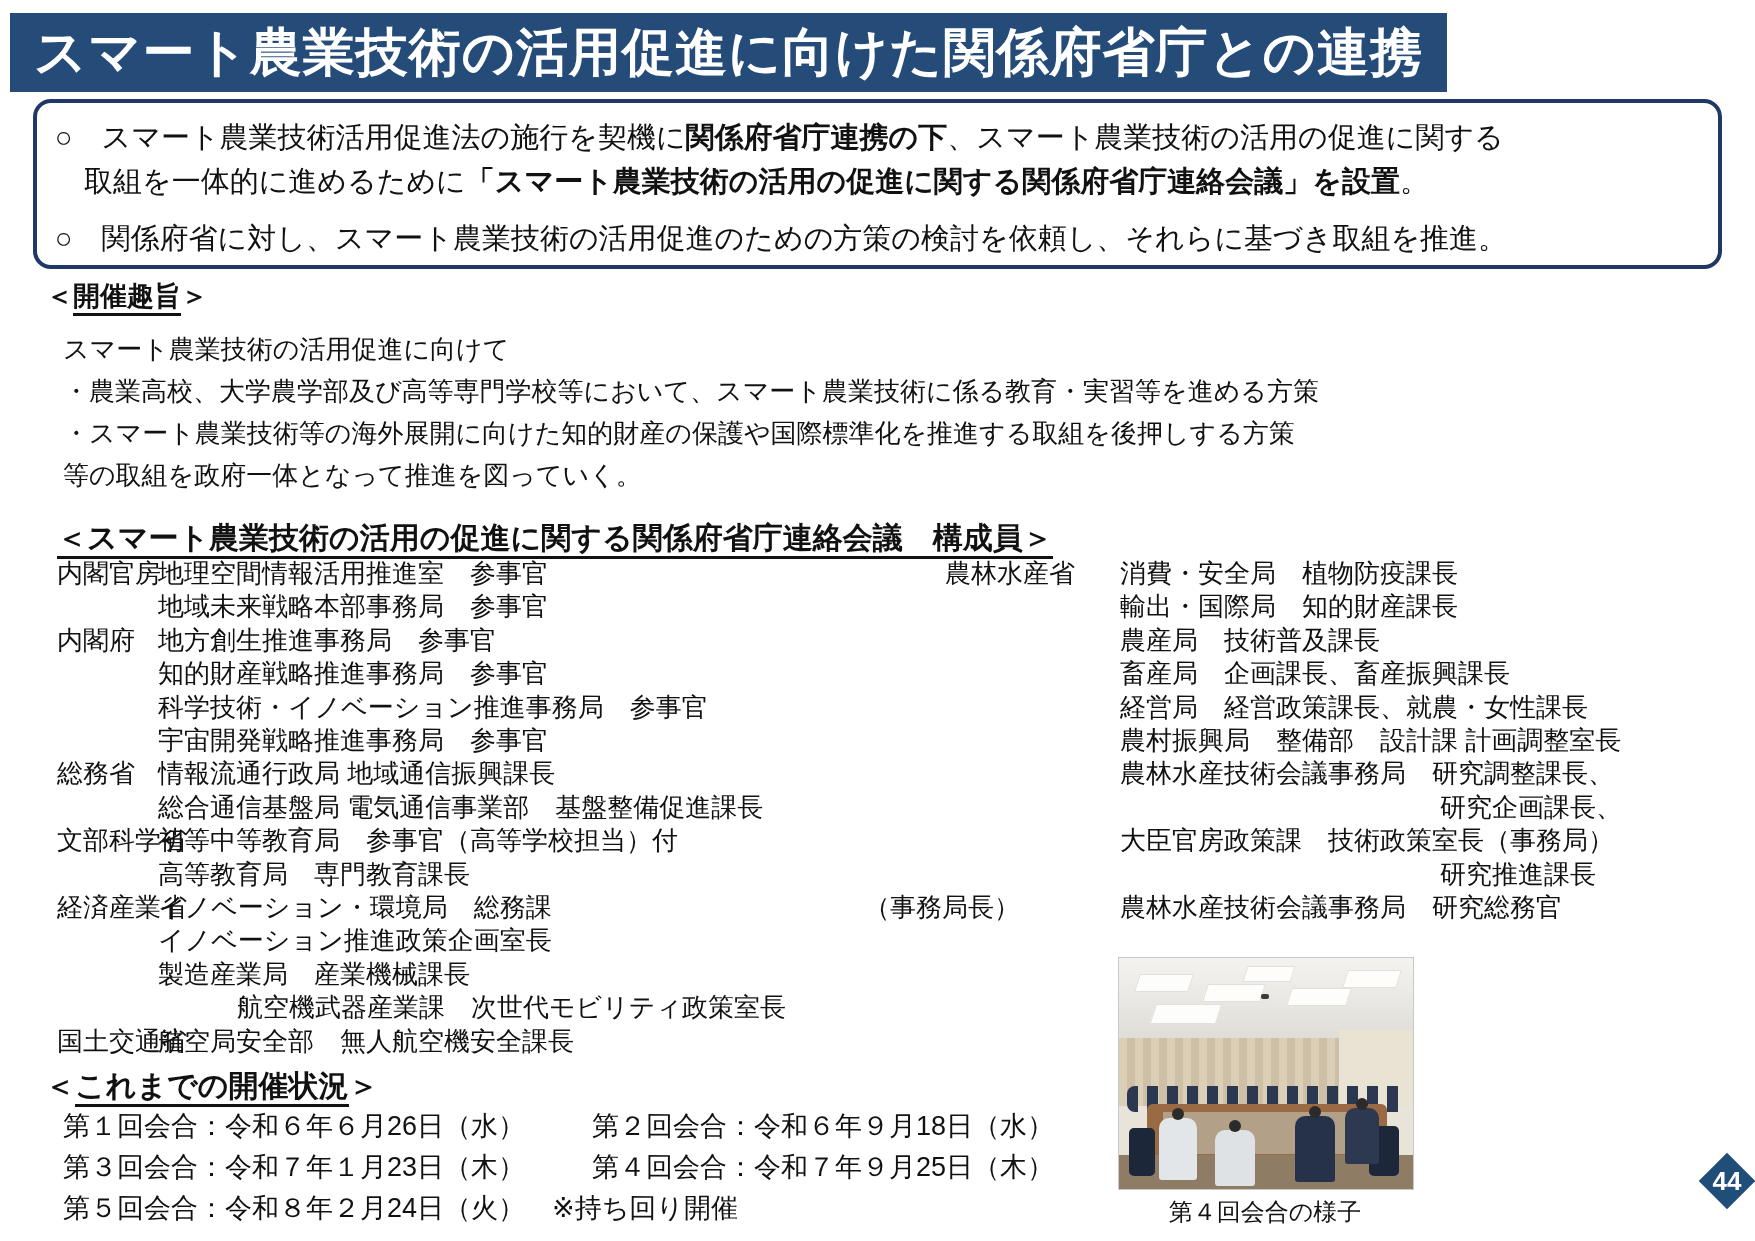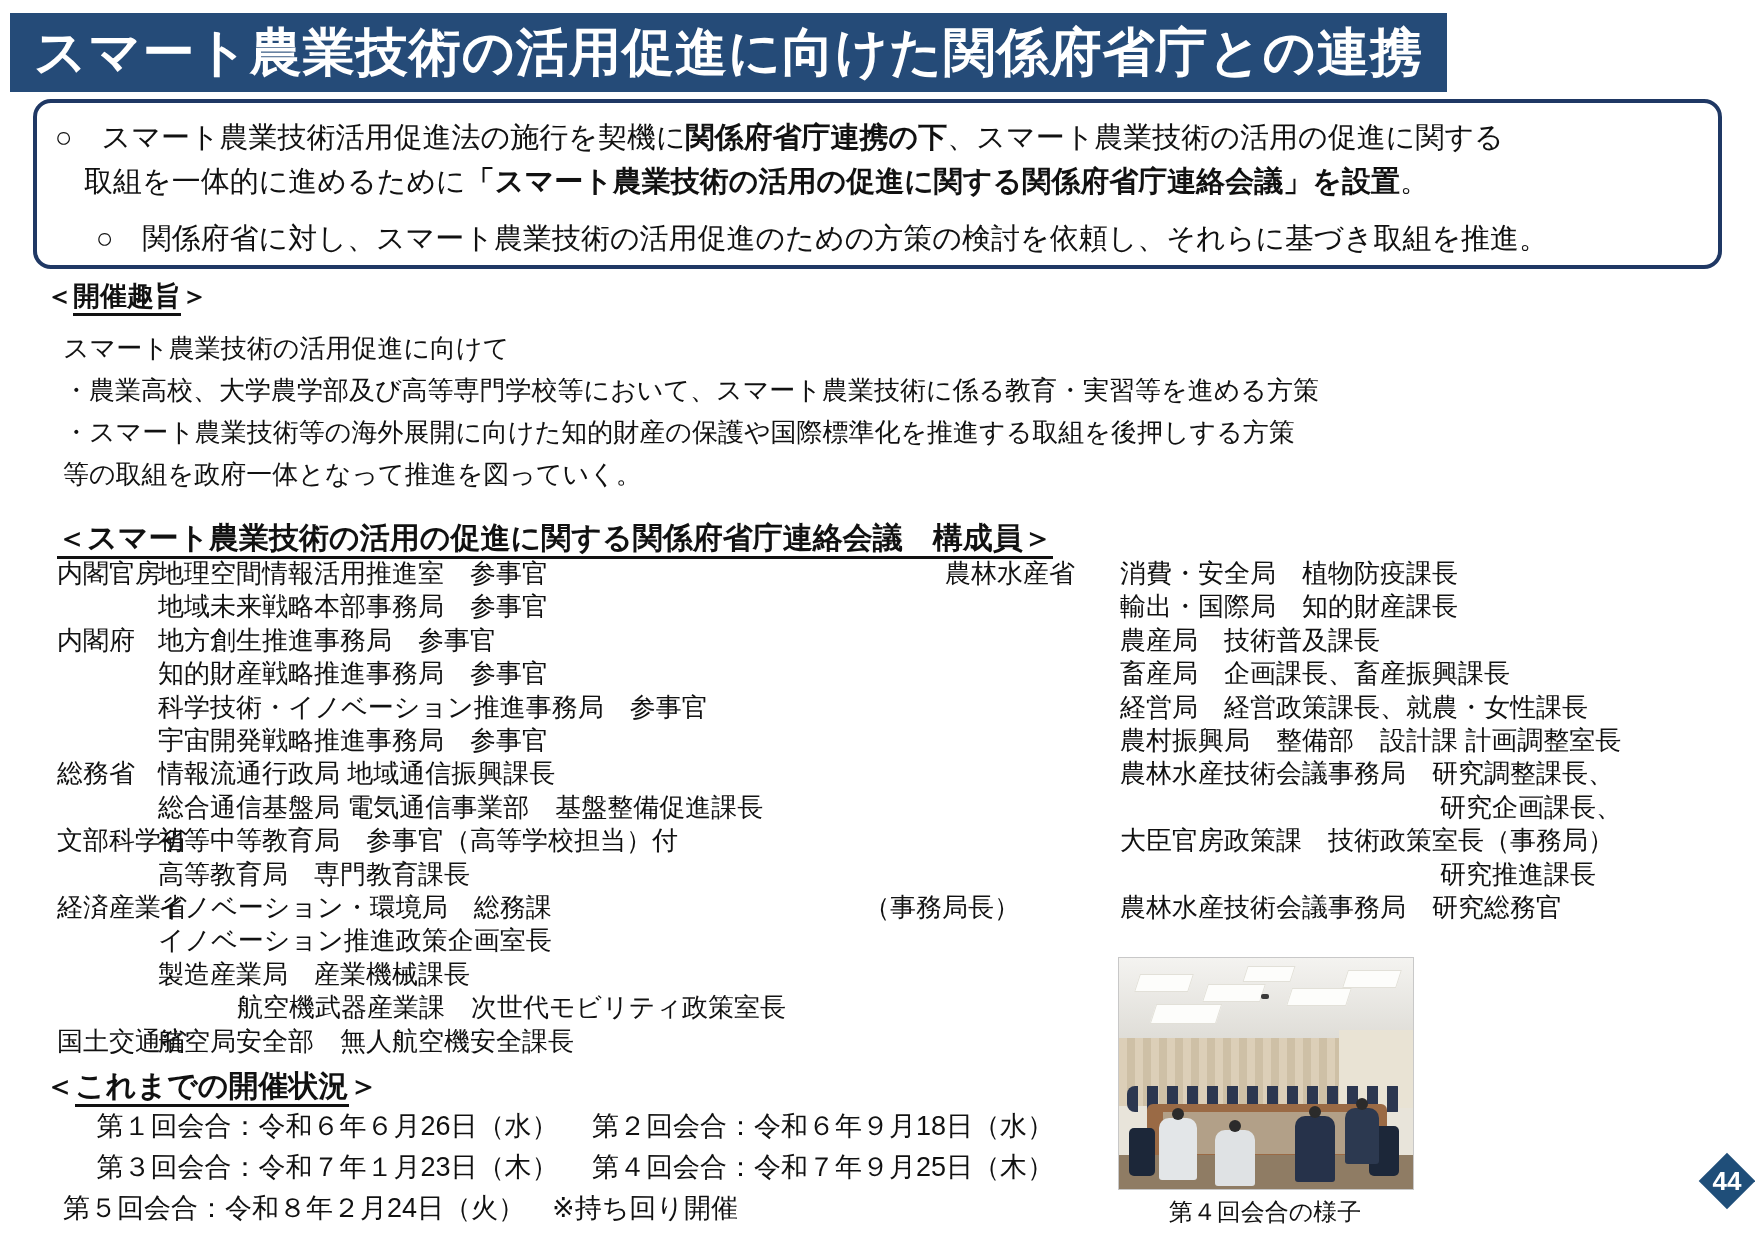--- a/index.html
+++ b/index.html
@@ -8,52 +8,52 @@
 
   
   .title-bar{position:absolute;left:10px;top:13px;width:1437px;height:79px;
     background:var(--title-bar-bg,#254b78);display:flex;align-items:center;justify-content:center;}
   .title-bar .t{color:#fff;font-size:52px;font-weight:700;letter-spacing:1px;white-space:nowrap;}
 
   
   .intro-box{position:absolute;left:33px;top:99px;width:1689px;height:170px;box-sizing:border-box;
     border:4px solid var(--box-border,#1f3864);border-radius:18px;padding:12px 16px 0 18px;background:#fff;}
   .intro-line{margin:0;font-size:29px;line-height:44px;white-space:nowrap;}
-  .intro-line.gap{margin-top:13px;margin-left:41px;}
+  .intro-line.gap{margin-top:13px;}
   .intro-line .b{font-weight:700;}
 
   
   .sec-head{position:absolute;font-weight:700;white-space:nowrap;}
   .sec-head .inner{border-bottom:3px solid #111;padding-bottom:2px;}
   .sec-head.full-underline .wrap{border-bottom:3px solid #111;padding-bottom:2px;}
   .purpose-head{left:46px;top:278px;font-size:27px;}
   .members-head{left:57px;top:518px;font-size:30px;}
   .meetings-head{left:45px;top:1066px;font-size:30px;}
 
   
   .purpose-lines{position:absolute;left:63px;top:332px;font-size:26px;line-height:34px;}
-  .purpose-line{margin:0 0 8px 0;white-space:nowrap;font-family:Liberation Serif, serif;}
+  .purpose-line{margin:0 0 8px 0;white-space:nowrap;}
 
   
   .member-col{position:absolute;top:557px;font-size:26px;}
   .col-left{left:57px;}
   .col-right{left:945px;}
   .member-row{display:flex;line-height:33.4px;white-space:nowrap;}
   .member-row .org{flex:none;}
   .col-left .org{width:101px;}
   .col-right .org{width:175px;}
   .mtext.ind1{padding-left:79px;}
   .mtext.ind2{padding-left:320px;}
   .row-secretariat{margin-left:-81px;}
   .row-secretariat .org{width:256px !important;}
 
   
   .meetings{position:absolute;left:63px;top:1106px;font-size:27px;line-height:41px;}
   .meeting-row{display:flex;white-space:nowrap;}
-  .meeting-c1{width:529px;flex:none;text-align:center;}
+  .meeting-c1{width:529px;flex:none;}
 
   
   .photo{position:absolute;left:1118px;top:957px;width:294px;height:231px;overflow:hidden;
     border:1px solid #c8c8c8;background:#e8e4da;}
   .ph-ceiling{position:absolute;left:0;top:0;width:100%;height:92px;
     background:linear-gradient(#f4f3f0,#dcdad4);}
   .ph-light{position:absolute;background:#fdfdfb;border:1px solid #e2e0d8;transform:skewX(-18deg);}
   .ph-cam{position:absolute;width:8px;height:5px;background:#3a3a3a;border-radius:2px;}
   .ph-curtain{position:absolute;left:0;top:80px;width:100%;height:68px;
     background:repeating-linear-gradient(90deg,#dccfb8 0 8px,#cec0a6 8px 16px);}

